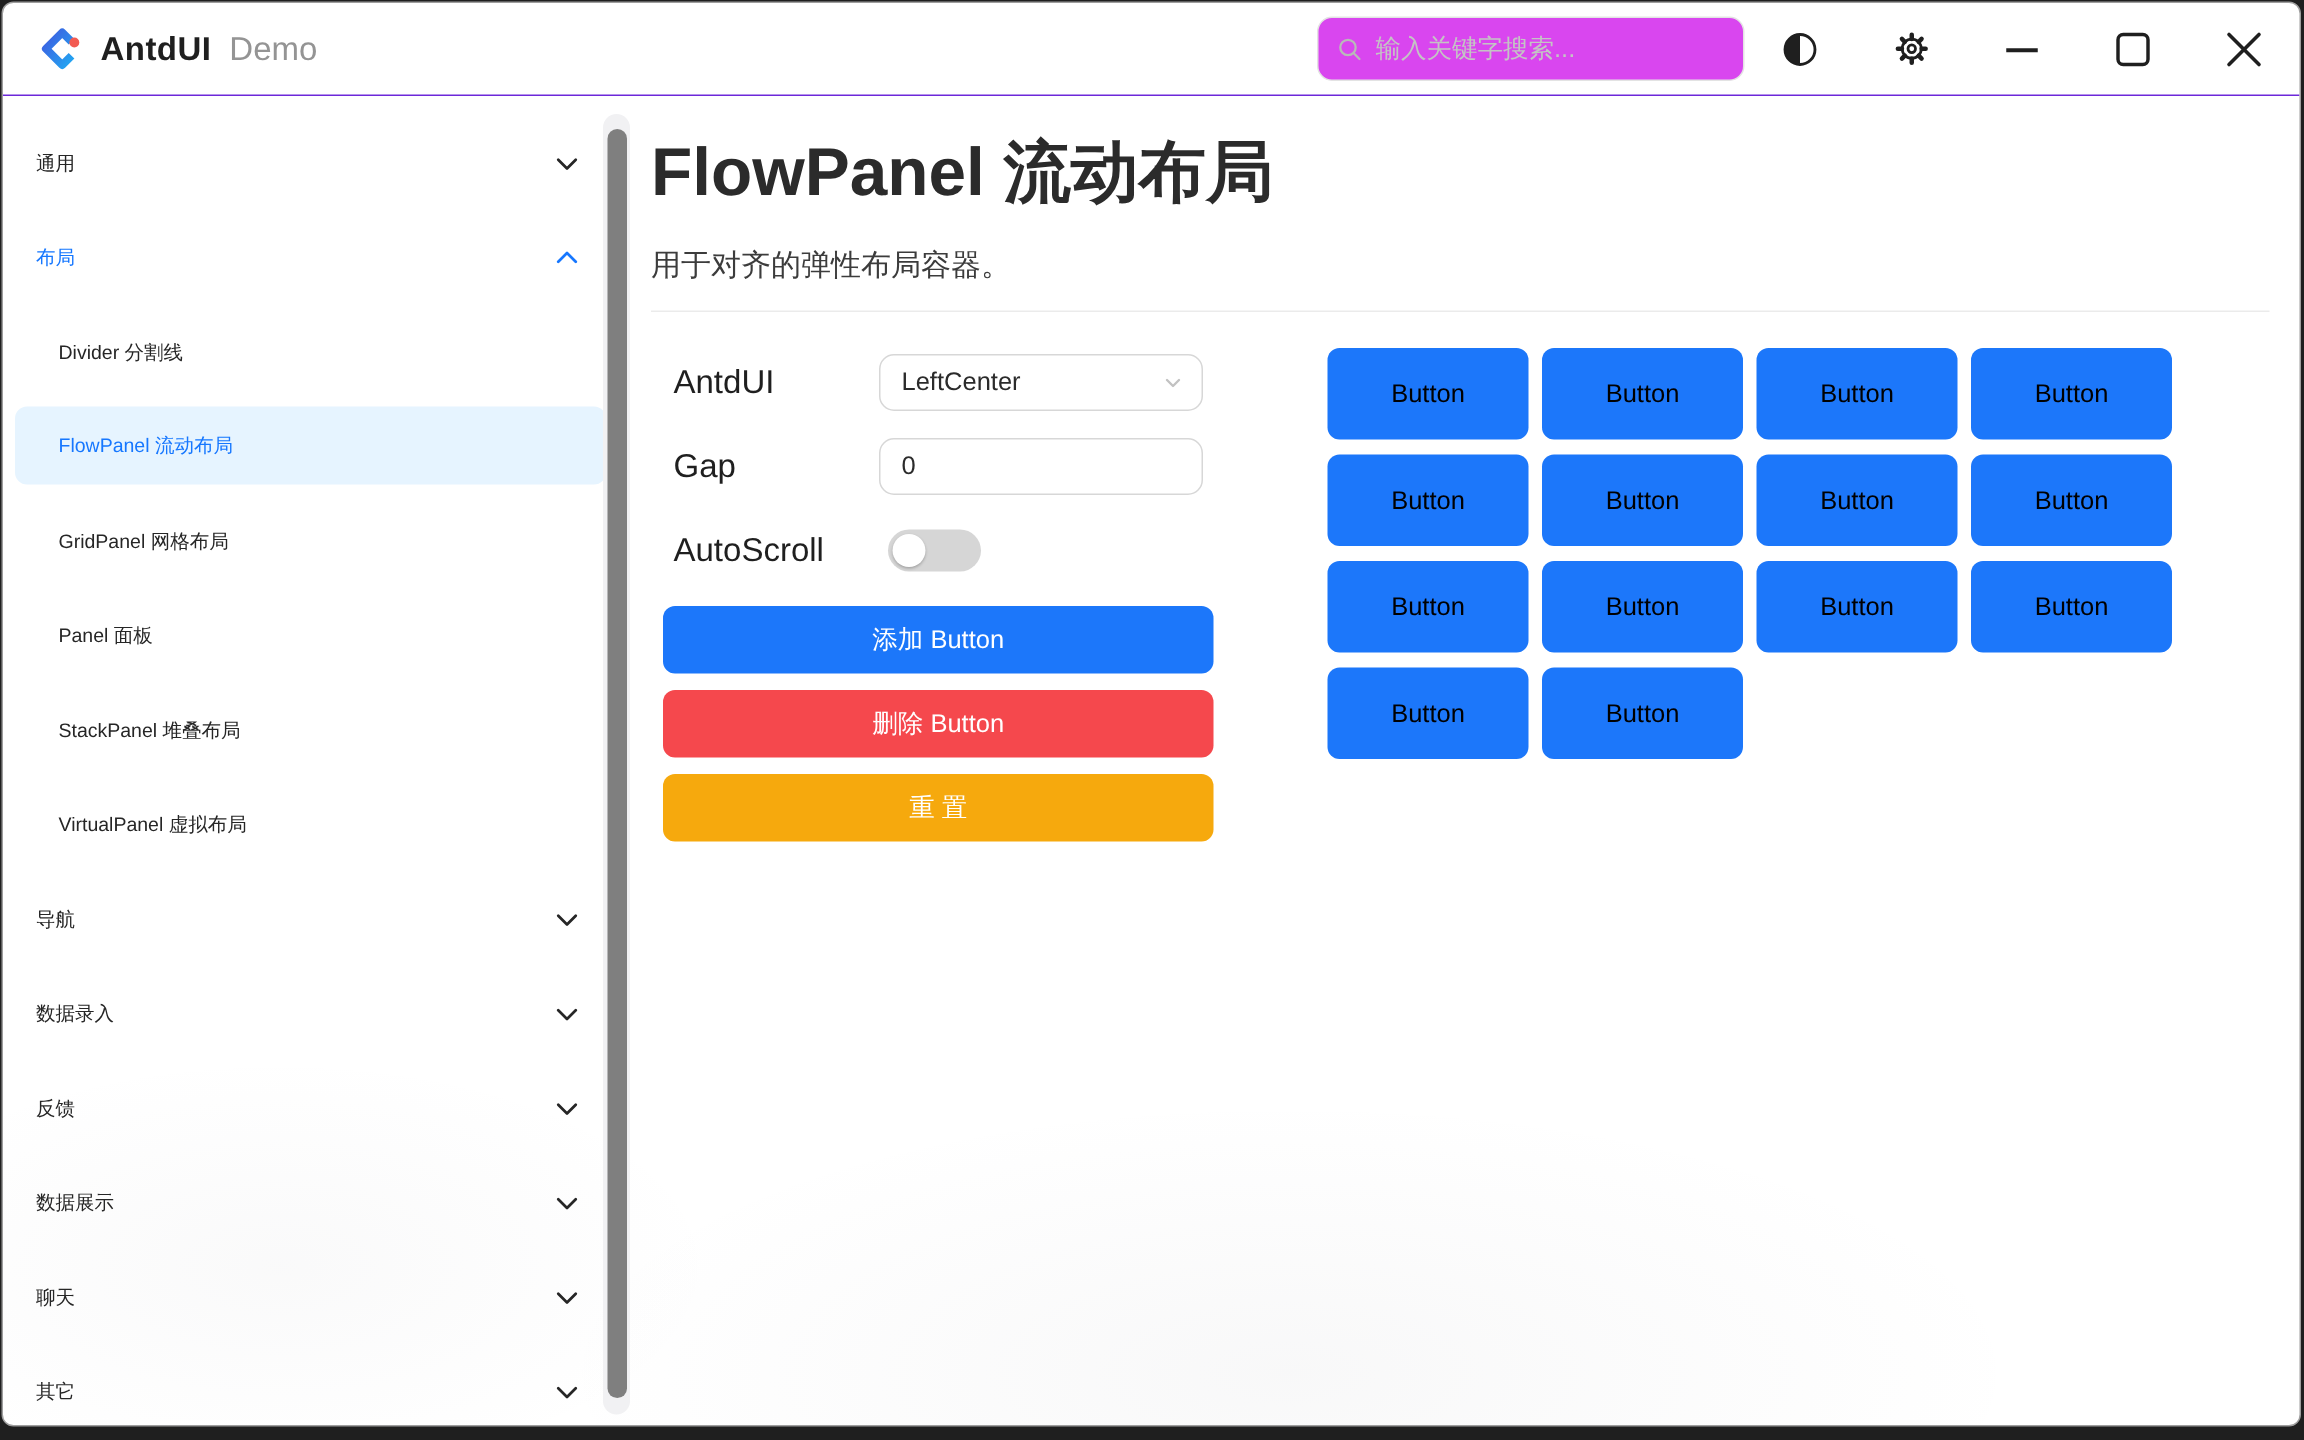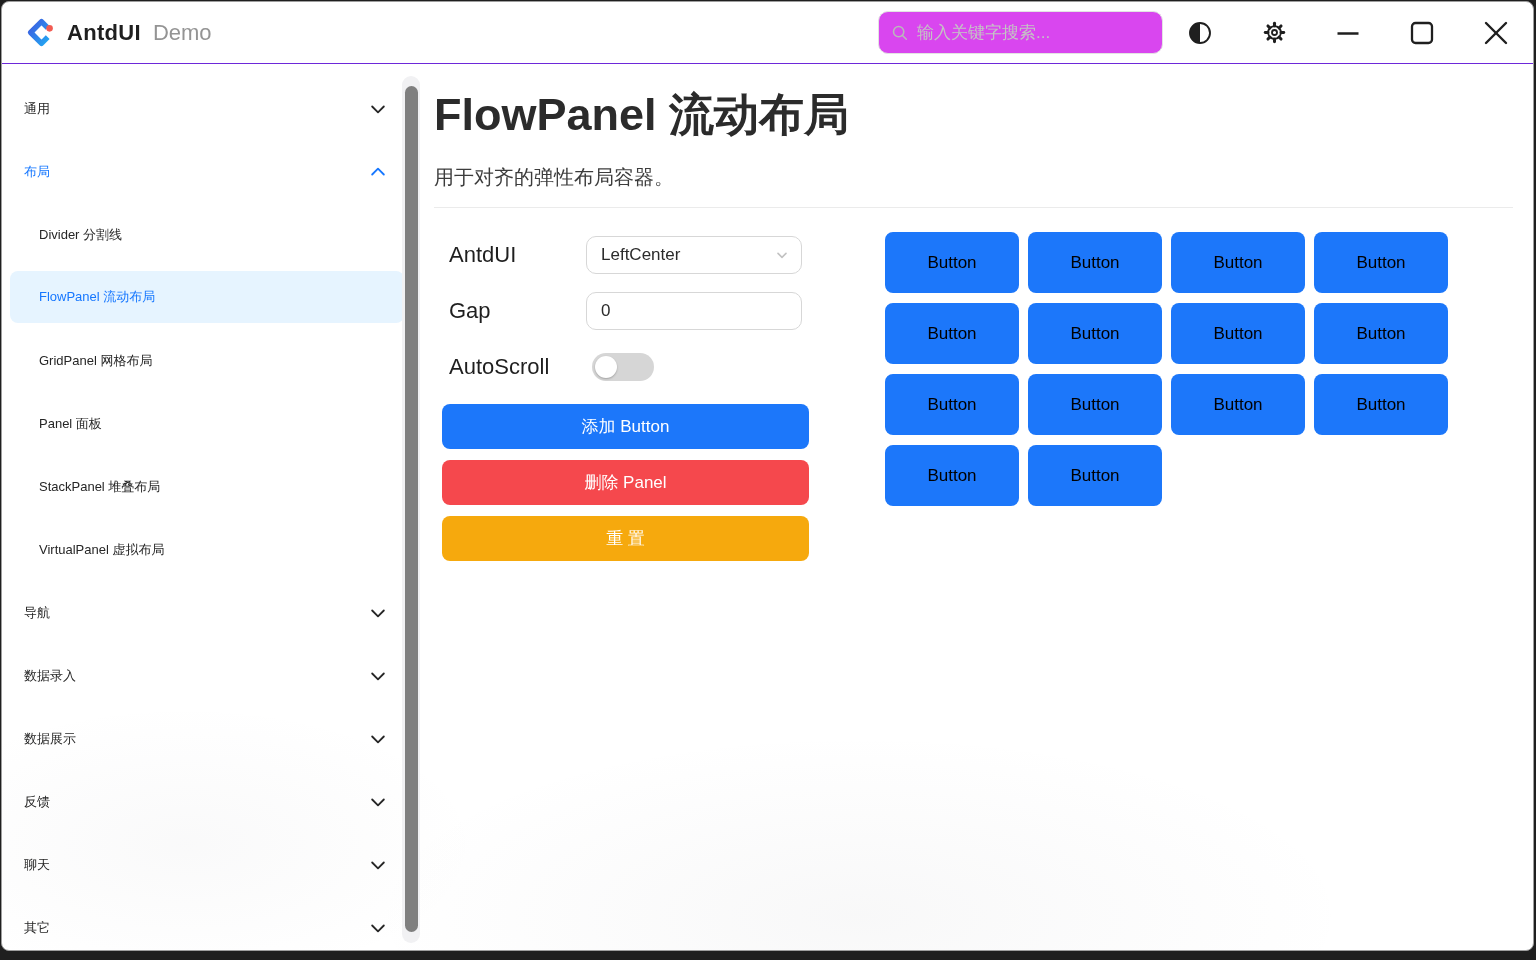--- a/index.html
+++ b/index.html
@@ -190,29 +190,29 @@
       </div>
       <div class="side-item group">
         <span>数据录入</span>
         <span class="chev">
             <svg width="20" height="20" viewBox="0 0 24 24">
               <polyline points="5,9 12,16 19,9" fill="none" stroke="currentColor" stroke-width="2.2" stroke-linecap="round" stroke-linejoin="round"></polyline>
             </svg>
           </span>
       </div>
       <div class="side-item group">
+        <span>反馈</span>
+        <span class="chev">
+            <svg width="20" height="20" viewBox="0 0 24 24">
+              <polyline points="5,9 12,16 19,9" fill="none" stroke="currentColor" stroke-width="2.2" stroke-linecap="round" stroke-linejoin="round"></polyline>
+            </svg>
+          </span>
+      </div>
+      <div class="side-item group">
         <span>数据展示</span>
-        <span class="chev">
-            <svg width="20" height="20" viewBox="0 0 24 24">
-              <polyline points="5,9 12,16 19,9" fill="none" stroke="currentColor" stroke-width="2.2" stroke-linecap="round" stroke-linejoin="round"></polyline>
-            </svg>
-          </span>
-      </div>
-      <div class="side-item group">
-        <span>反馈</span>
         <span class="chev">
             <svg width="20" height="20" viewBox="0 0 24 24">
               <polyline points="5,9 12,16 19,9" fill="none" stroke="currentColor" stroke-width="2.2" stroke-linecap="round" stroke-linejoin="round"></polyline>
             </svg>
           </span>
       </div>
       <div class="side-item group">
         <span>聊天</span>
         <span class="chev">
             <svg width="20" height="20" viewBox="0 0 24 24">
@@ -259,21 +259,21 @@
 
           <div class="ctl-row">
             <span class="ctl-label">AutoScroll</span>
             <div class="switch">
               <div class="knob"></div>
             </div>
           </div>
 
           <div class="actions">
             <button class="act-btn add">添加 Button</button>
-            <button class="act-btn del">删除 Panel</button>
+            <button class="act-btn del">删除 Button</button>
             <button class="act-btn reset">重 置</button>
           </div>
         </div>
 
         <div class="right-col">
           <div class="flow-grid">
             <button class="flow-btn">Button</button>
             <button class="flow-btn">Button</button>
             <button class="flow-btn">Button</button>
             <button class="flow-btn">Button</button>

